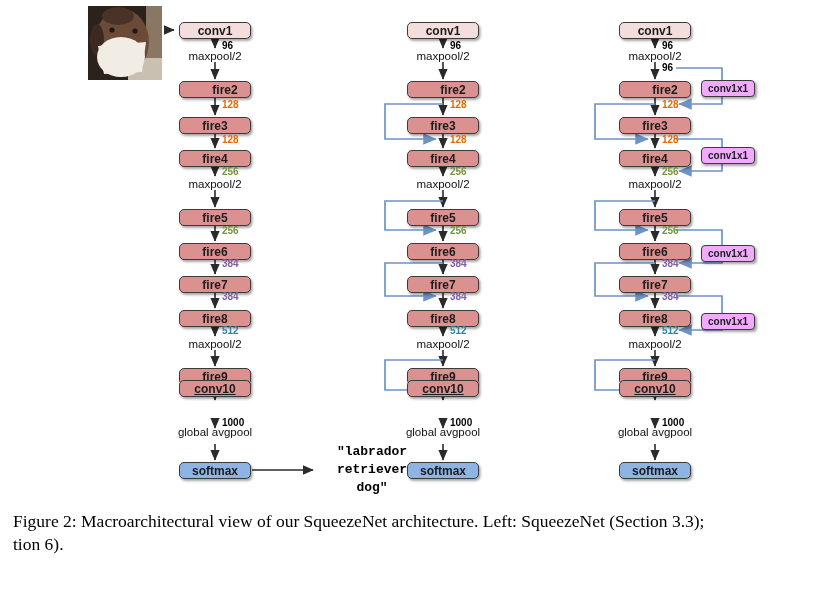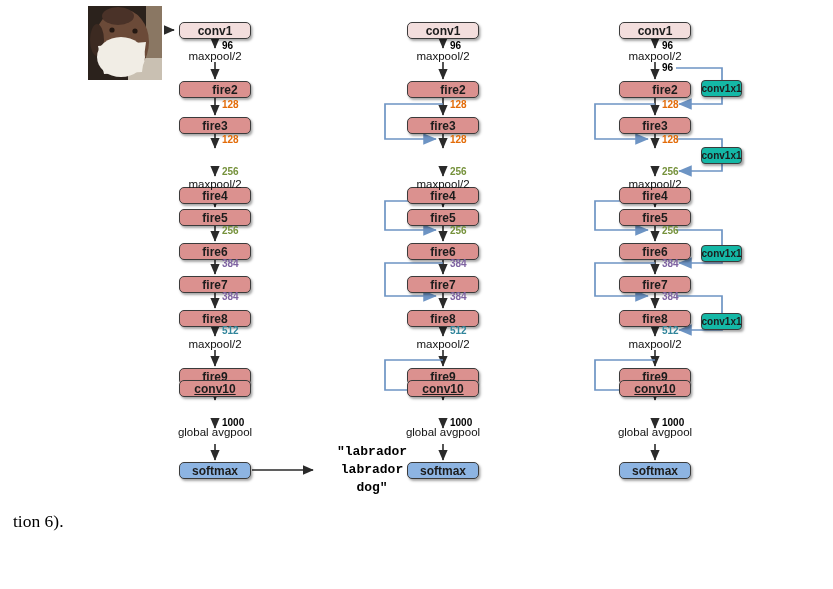--- a/index.html
+++ b/index.html
@@ -10,23 +10,23 @@
 
   .col{position:absolute;top:0;width:72px;z-index:2;}
   #col-left{left:179px;} #col-mid{left:407px;} #col-right{left:619px;}
 
   .bx{position:absolute;left:0;width:72px;height:17px;box-sizing:border-box;
       border:1.6px solid #3b3b3b;border-radius:5px;display:flex;align-items:center;
       justify-content:center;font-weight:bold;font-size:12px;color:#1c1c1c;
       box-shadow:1.5px 2px 2.5px rgba(0,0,0,.35);}
   .t-conv1{background:#f3dedd;} .t-fire{background:#db918f;}
   .t-softmax{background:#8db4e2;}
-  .t-conv1x1{background:#14b8a6;width:41px;left:82px;font-size:10px;border-radius:4px;}
-
-  .p-conv1{top:22px;} .p-fire2{top:81px;padding-left:20px;} .p-fire3{top:117px;} .p-fire4{top:150px;margin-top:37px;}
+  .t-conv1x1{background:#f0abfc;width:54px;left:82px;font-size:10px;border-radius:4px;}
+
+  .p-conv1{top:22px;} .p-fire2{top:81px;padding-left:20px;} .p-fire3{top:117px;} .p-fire4{top:150px;}
   .p-fire5{top:209px;} .p-fire6{top:243px;} .p-fire7{top:276px;} .p-fire8{top:310px;}
   .p-fire9{top:368px;} .p-conv10{top:380px;text-decoration:underline;} .p-softmax{top:462px;}
   .p-cx1{top:80px;} .p-cx2{top:147px;} .p-cx3{top:245px;} .p-cx4{top:313px;}
 
   .num{position:absolute;left:43px;font-weight:bold;font-size:10px;white-space:nowrap;line-height:11px;}
   .yn96{top:40px;} .yn96b{top:62px;} .yn128a{top:99px;} .yn128b{top:134px;}
   .yn256a{top:166px;} .yn256b{top:225px;} .yn384a{top:258px;} .yn384b{top:291px;}
   .yn512a{top:325px;} .yn512b{top:385px;} .yn1000{top:417px;}
   .cl-96{color:#000;} .cl-128{color:#e36c09;text-align:center;} .cl-256{color:#76923c;}
   .cl-384{color:#7e62a1;} .cl-512{color:#31859b;} .cl-1000{color:#000;}
@@ -220,21 +220,22 @@
     <div class="bx t-fire p-fire9">fire9</div>
     <div class="num cl-512 yn512b">512</div>
     <div class="bx t-fire p-conv10">conv10</div>
     <div class="num cl-1000 yn1000">1000</div>
     <div class="op yap">global avgpool</div>
     <div class="bx t-softmax p-softmax">softmax</div>
   </div>
 
   <div class="pred">
     <div>"labrador</div>
-    <div>labrador</div>
+    <div>retriever</div>
     <div>dog"</div>
   </div>
 
   <div class="caption">
+    <div>Figure 2: Macroarchitectural view of our SqueezeNet architecture. Left: SqueezeNet (Section 3.3);</div>
     <div>tion 6).</div>
   </div>
 
 </div>
 
 </body></html>

